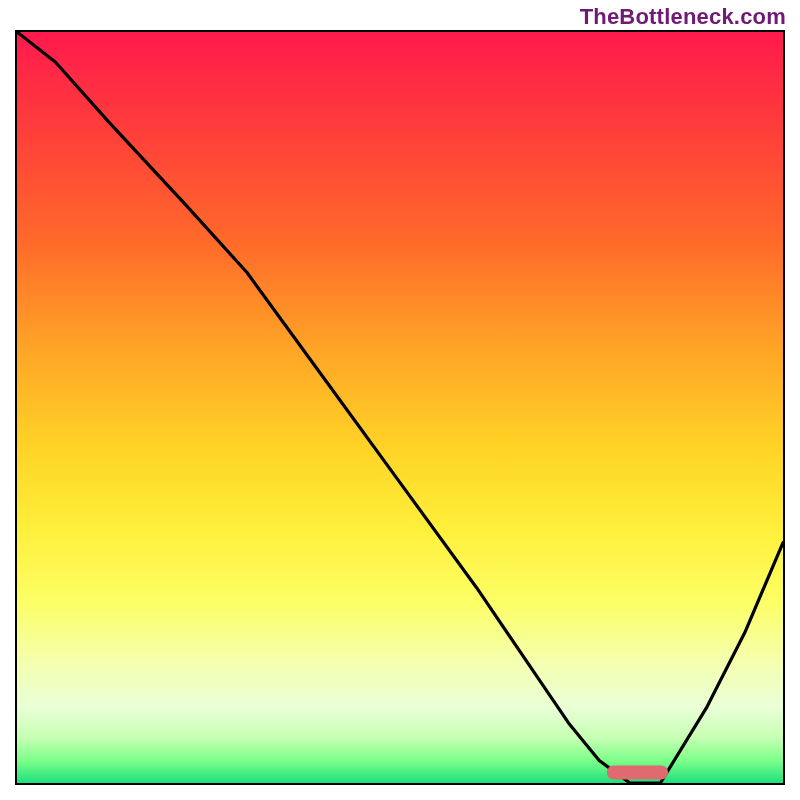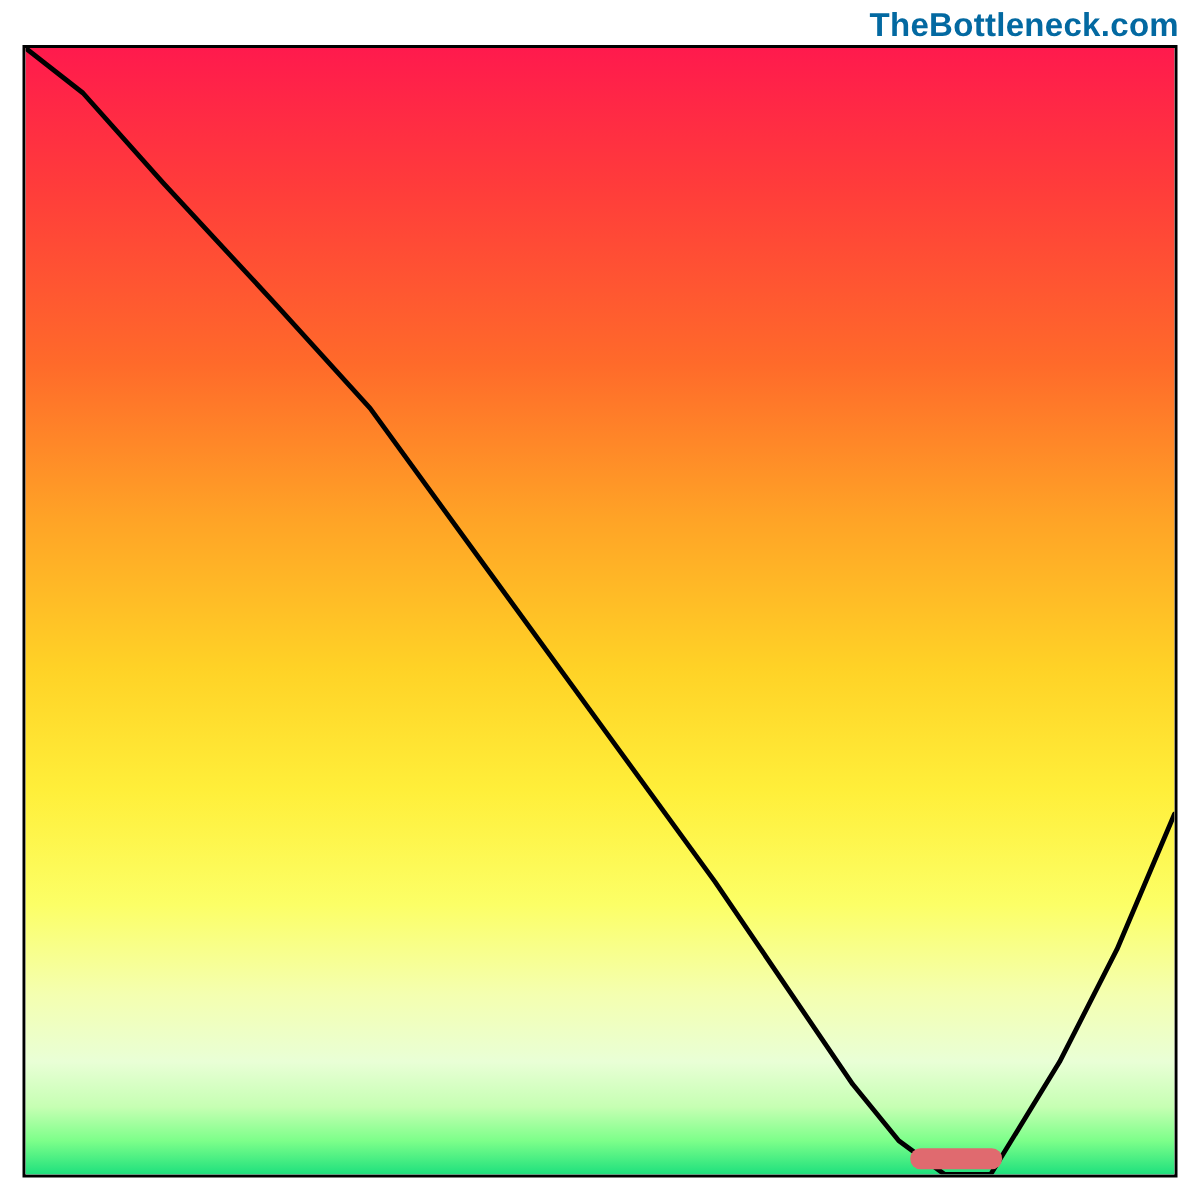--- a/index.html
+++ b/index.html
@@ -46,21 +46,21 @@
     width: 100%;
     height: 100%;
     display: block;
   }
   .watermark {
     position: absolute;
     top: 4px;
     right: 14px;
     font-size: 22px;
     font-weight: 600;
-    color: #0369a1;
+    color: #701a75;
     letter-spacing: 0.2px;
     user-select: none;
   }
   .pill {
     fill: #e06a6f;
   }
 </style>
 </head>
 <body>
 

